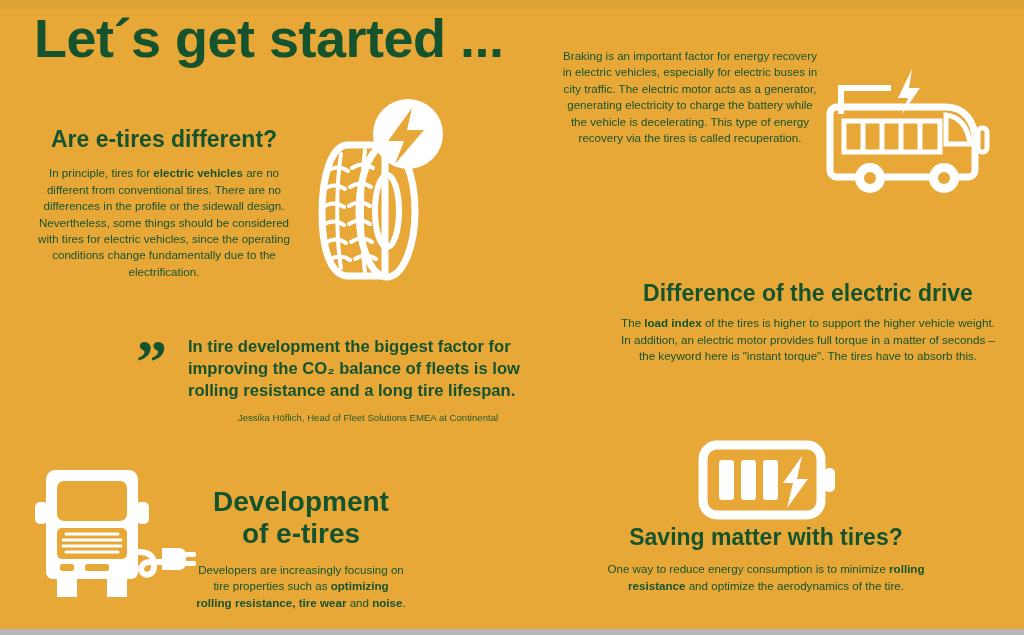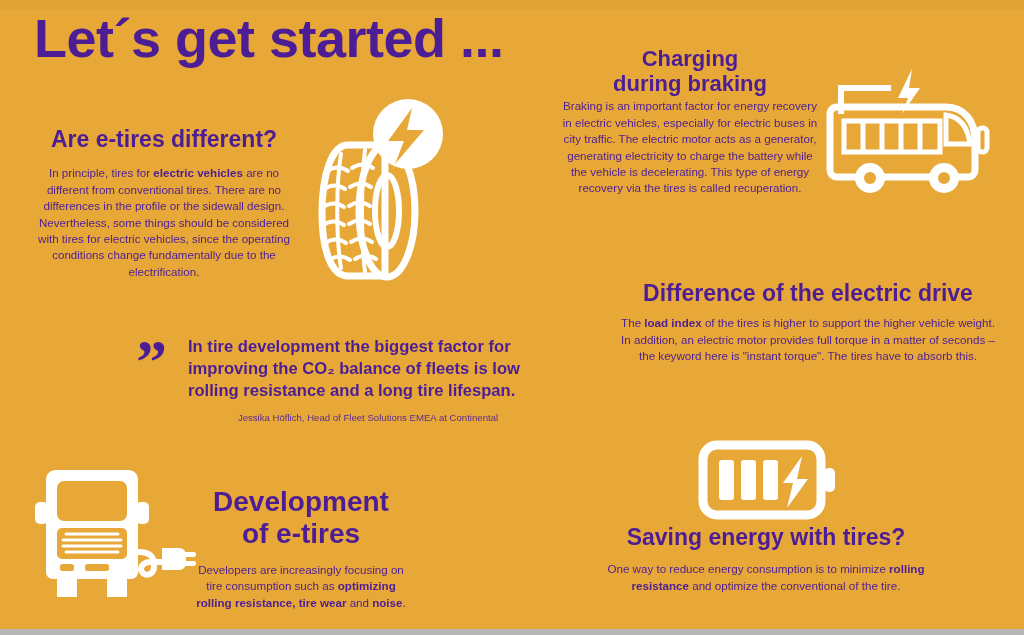--- a/index.html
+++ b/index.html
@@ -9,21 +9,21 @@
   }
   * { box-sizing: border-box; }
 
   .poster {
     position: relative;
     width: 1024px;
     height: 635px;
     background: #e8a838;
     overflow: hidden;
     font-family: "Liberation Sans", sans-serif;
-    color: #4c1d95;
+    color: #14532d;
   }
 
   
   .top-band {
     position: absolute;
     top: 0; left: 0;
     width: 1024px;
     height: 9px;
     background: #dda335;
     opacity: .75;
@@ -220,24 +220,20 @@
         <path d="M41 58 C36 88 36 142 41 172"></path>
         <path d="M65 54 C61 86 61 144 65 176"></path>
       </g>
 
       <circle cx="108" cy="38" r="35" fill="#ffffff"></circle>
       <path d="M112 12 L88 45 L104 45 L95 68 L124 34 L107 34 Z" fill="#e8a838"></path>
     </svg>
   </div>
 
   <div class="sec-charging">
-    <h2 class="h2">
-      <span>Charging</span><br>
-      <span>during braking</span>
-    </h2>
     <p class="body"><span>Braking is an important factor for energy recovery in electric vehicles, especially for electric buses in city traffic. The electric motor acts as a generator, generating electricity to charge the battery while the vehicle is decelerating. This type of energy recovery via the tires is called recuperation.</span></p>
   </div>
 
   <div class="icon-bus">
     <svg viewBox="0 0 180 130" width="180" height="130" aria-hidden="true">
 
       <path d="M23 45 L23 22 L70 22" fill="none" stroke="#ffffff" stroke-width="6" stroke-linecap="square"></path>
 
       <path d="M94 3 L80 32 L90 32 L84 48 L102 22 L91 22 Z" fill="#ffffff"></path>
 
@@ -272,21 +268,21 @@
     <span class="quote-mark">”</span>
     <p class="quote-text">In tire development the biggest factor for improving the CO₂ balance of fleets is low rolling resistance and a long tire lifespan.</p>
     <p class="quote-author">Jessika Höflich, Head of Fleet Solutions EMEA at Continental</p>
   </div>
 
   <div class="sec-dev">
     <h2 class="h2">
       <span>Development</span><br>
       <span>of e-tires</span>
     </h2>
-    <p class="body"><span>Developers are increasingly focusing on tire consumption such as </span><b>optimizing rolling resistance, tire wear</b><span> and </span><b>noise</b><span>.</span></p>
+    <p class="body"><span>Developers are increasingly focusing on tire properties such as </span><b>optimizing rolling resistance, tire wear</b><span> and </span><b>noise</b><span>.</span></p>
   </div>
 
   <div class="icon-truck">
     <svg viewBox="0 0 165 132" width="165" height="132" aria-hidden="true">
 
       <path d="M14 12 C14 6 18 2 24 2 L96 2 C102 2 106 6 106 12 L106 104 C106 108 103 111 99 111 L21 111 C17 111 14 108 14 104 Z" fill="#ffffff"></path>
 
       <rect x="25" y="13" width="70" height="40" rx="7" fill="#e8a838"></rect>
 
       <rect x="25" y="60" width="70" height="31" rx="5" fill="#e8a838"></rect>
@@ -309,22 +305,22 @@
 
       <path d="M106 84 C120 84 122 90 122 98 C122 107 114 109 110 104 C107 100 111 94 118 94 L131 94" fill="none" stroke="#ffffff" stroke-width="6" stroke-linecap="round"></path>
 
       <path d="M130 80 L147 80 C151 80 154 83 154 87 L154 95 C154 99 151 102 147 102 L130 102 Z" fill="#ffffff"></path>
       <rect x="152" y="84" width="12" height="5" rx="2" fill="#ffffff"></rect>
       <rect x="152" y="93" width="12" height="5" rx="2" fill="#ffffff"></rect>
     </svg>
   </div>
 
   <div class="sec-saving">
-    <h2 class="h2">Saving energy with tires?</h2>
-    <p class="body"><span>One way to reduce energy consumption is to minimize </span><b>rolling resistance</b><span> and optimize the conventional of the tire.</span></p>
+    <h2 class="h2">Saving matter with tires?</h2>
+    <p class="body"><span>One way to reduce energy consumption is to minimize </span><b>rolling resistance</b><span> and optimize the aerodynamics of the tire.</span></p>
   </div>
 
   <div class="icon-battery">
     <svg viewBox="0 0 140 84" width="140" height="84" aria-hidden="true">
       <rect x="5" y="7" width="118" height="70" rx="14" fill="none" stroke="#ffffff" stroke-width="9"></rect>
       <rect x="126" y="30" width="11" height="24" rx="5" fill="#ffffff"></rect>
       <rect x="21" y="22" width="15" height="40" rx="3" fill="#ffffff"></rect>
       <rect x="43" y="22" width="15" height="40" rx="3" fill="#ffffff"></rect>
       <rect x="65" y="22" width="15" height="40" rx="3" fill="#ffffff"></rect>
       <path d="M104 18 L85 45 L95 45 L89 70 L110 41 L99 41 Z" fill="#ffffff"></path>

